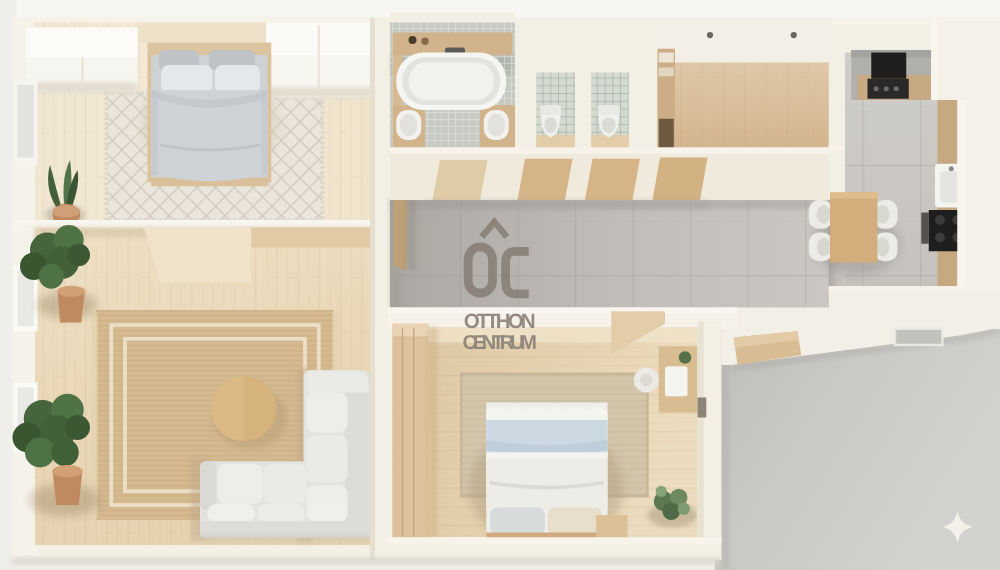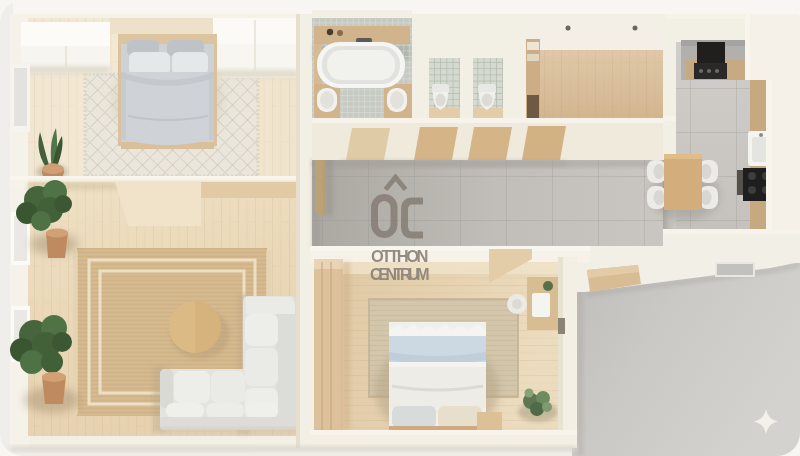--- a/index.html
+++ b/index.html
@@ -1,16 +1,16 @@
 <!DOCTYPE html>
 <html><head>
 <meta charset="utf-8">
 <style>
   html,body{margin:0;padding:0;background:#f7f6f3;}
-  #stage{width:800px;height:456px;position:relative;overflow:hidden;font-family:"Liberation Sans",sans-serif;border-radius:23px;}
+  #stage{width:800px;height:456px;position:relative;overflow:hidden;font-family:"Liberation Sans",sans-serif;}
 </style>
 </head>
 <body>
 <div id="stage">
 <svg width="800" height="456" viewBox="0 0 800 456">
 <defs>
   <linearGradient id="gGrey" x1="0" y1="0" x2="1" y2="0.55">
     <stop offset="0" stop-color="#bfbdb9"></stop>
     <stop offset="0.45" stop-color="#cbc9c5"></stop>
     <stop offset="1" stop-color="#d3d2ce"></stop>

